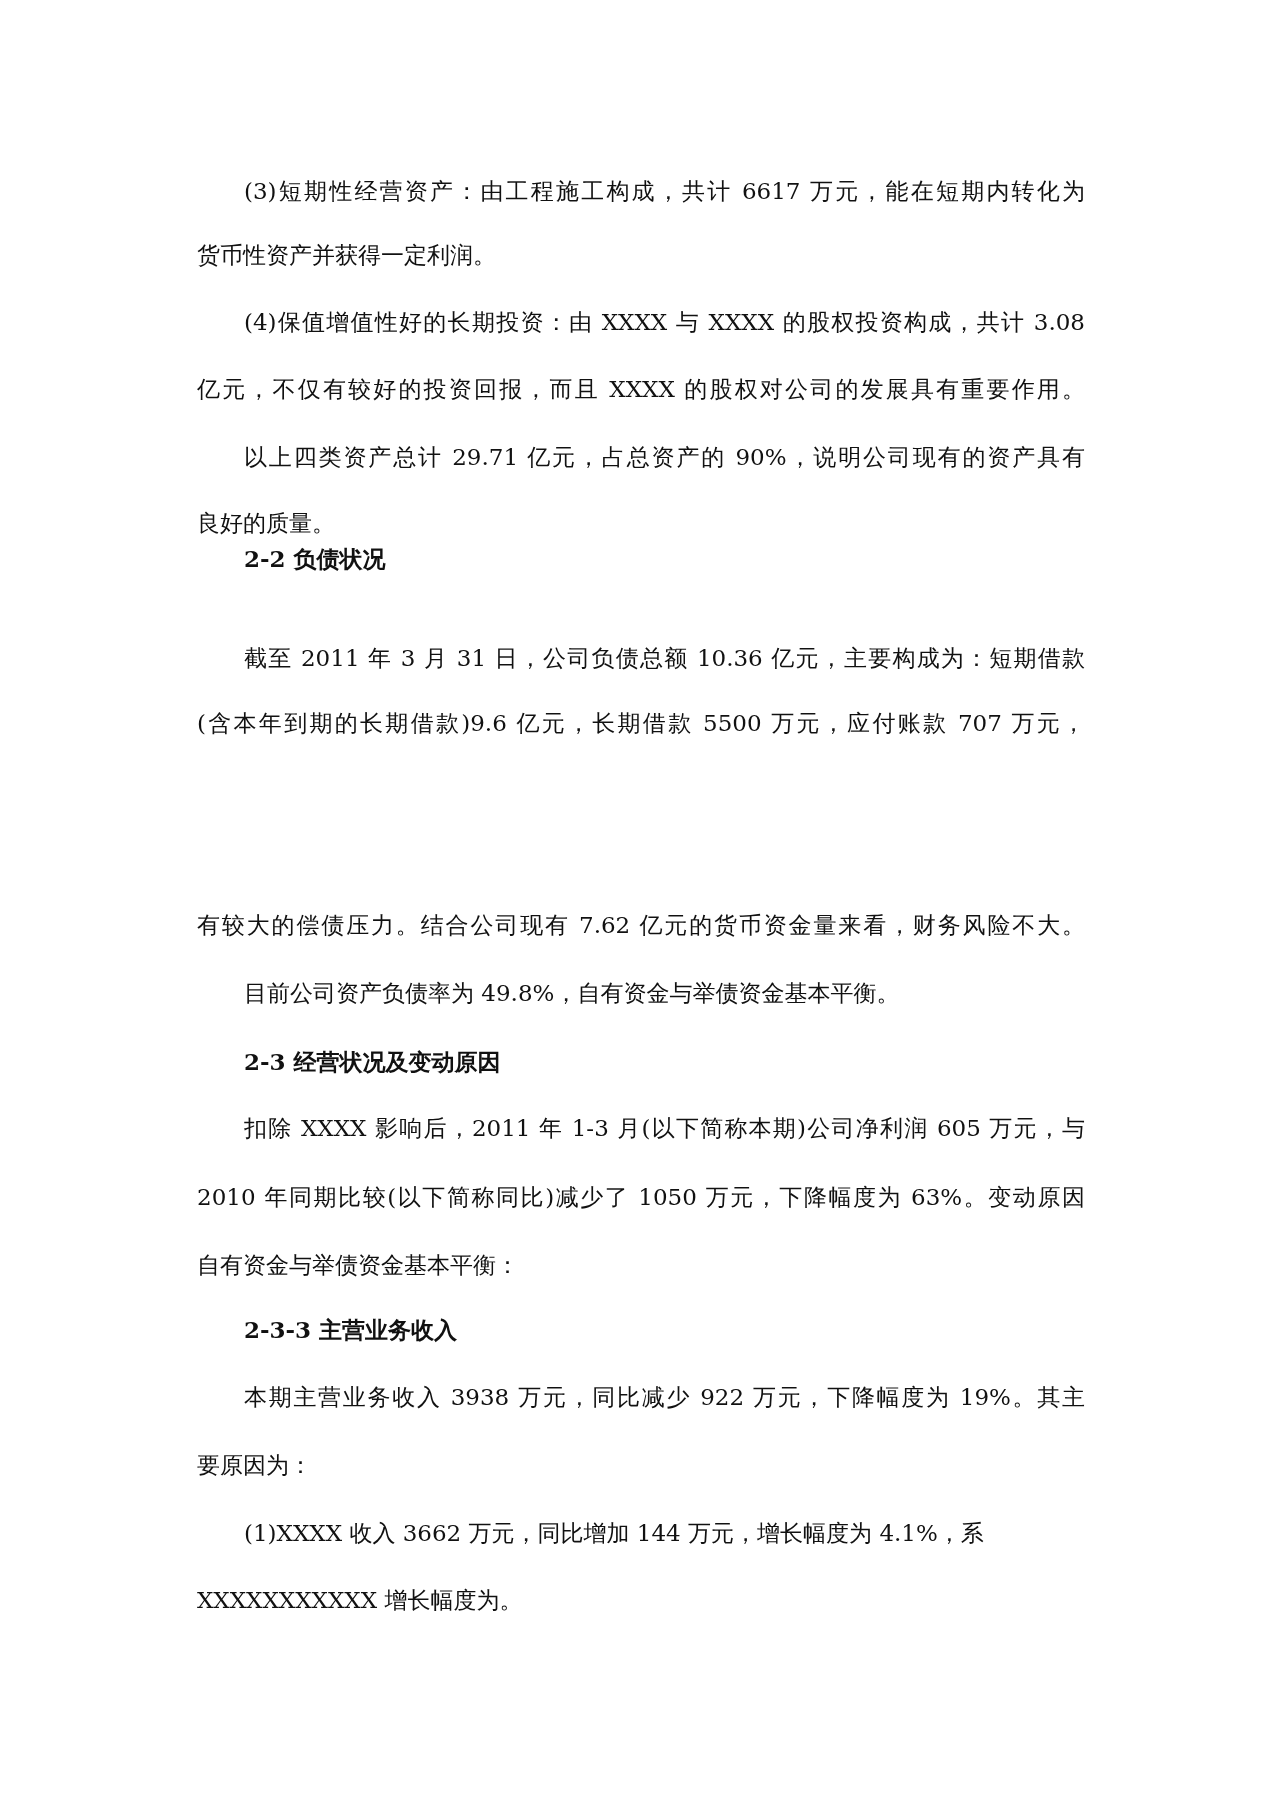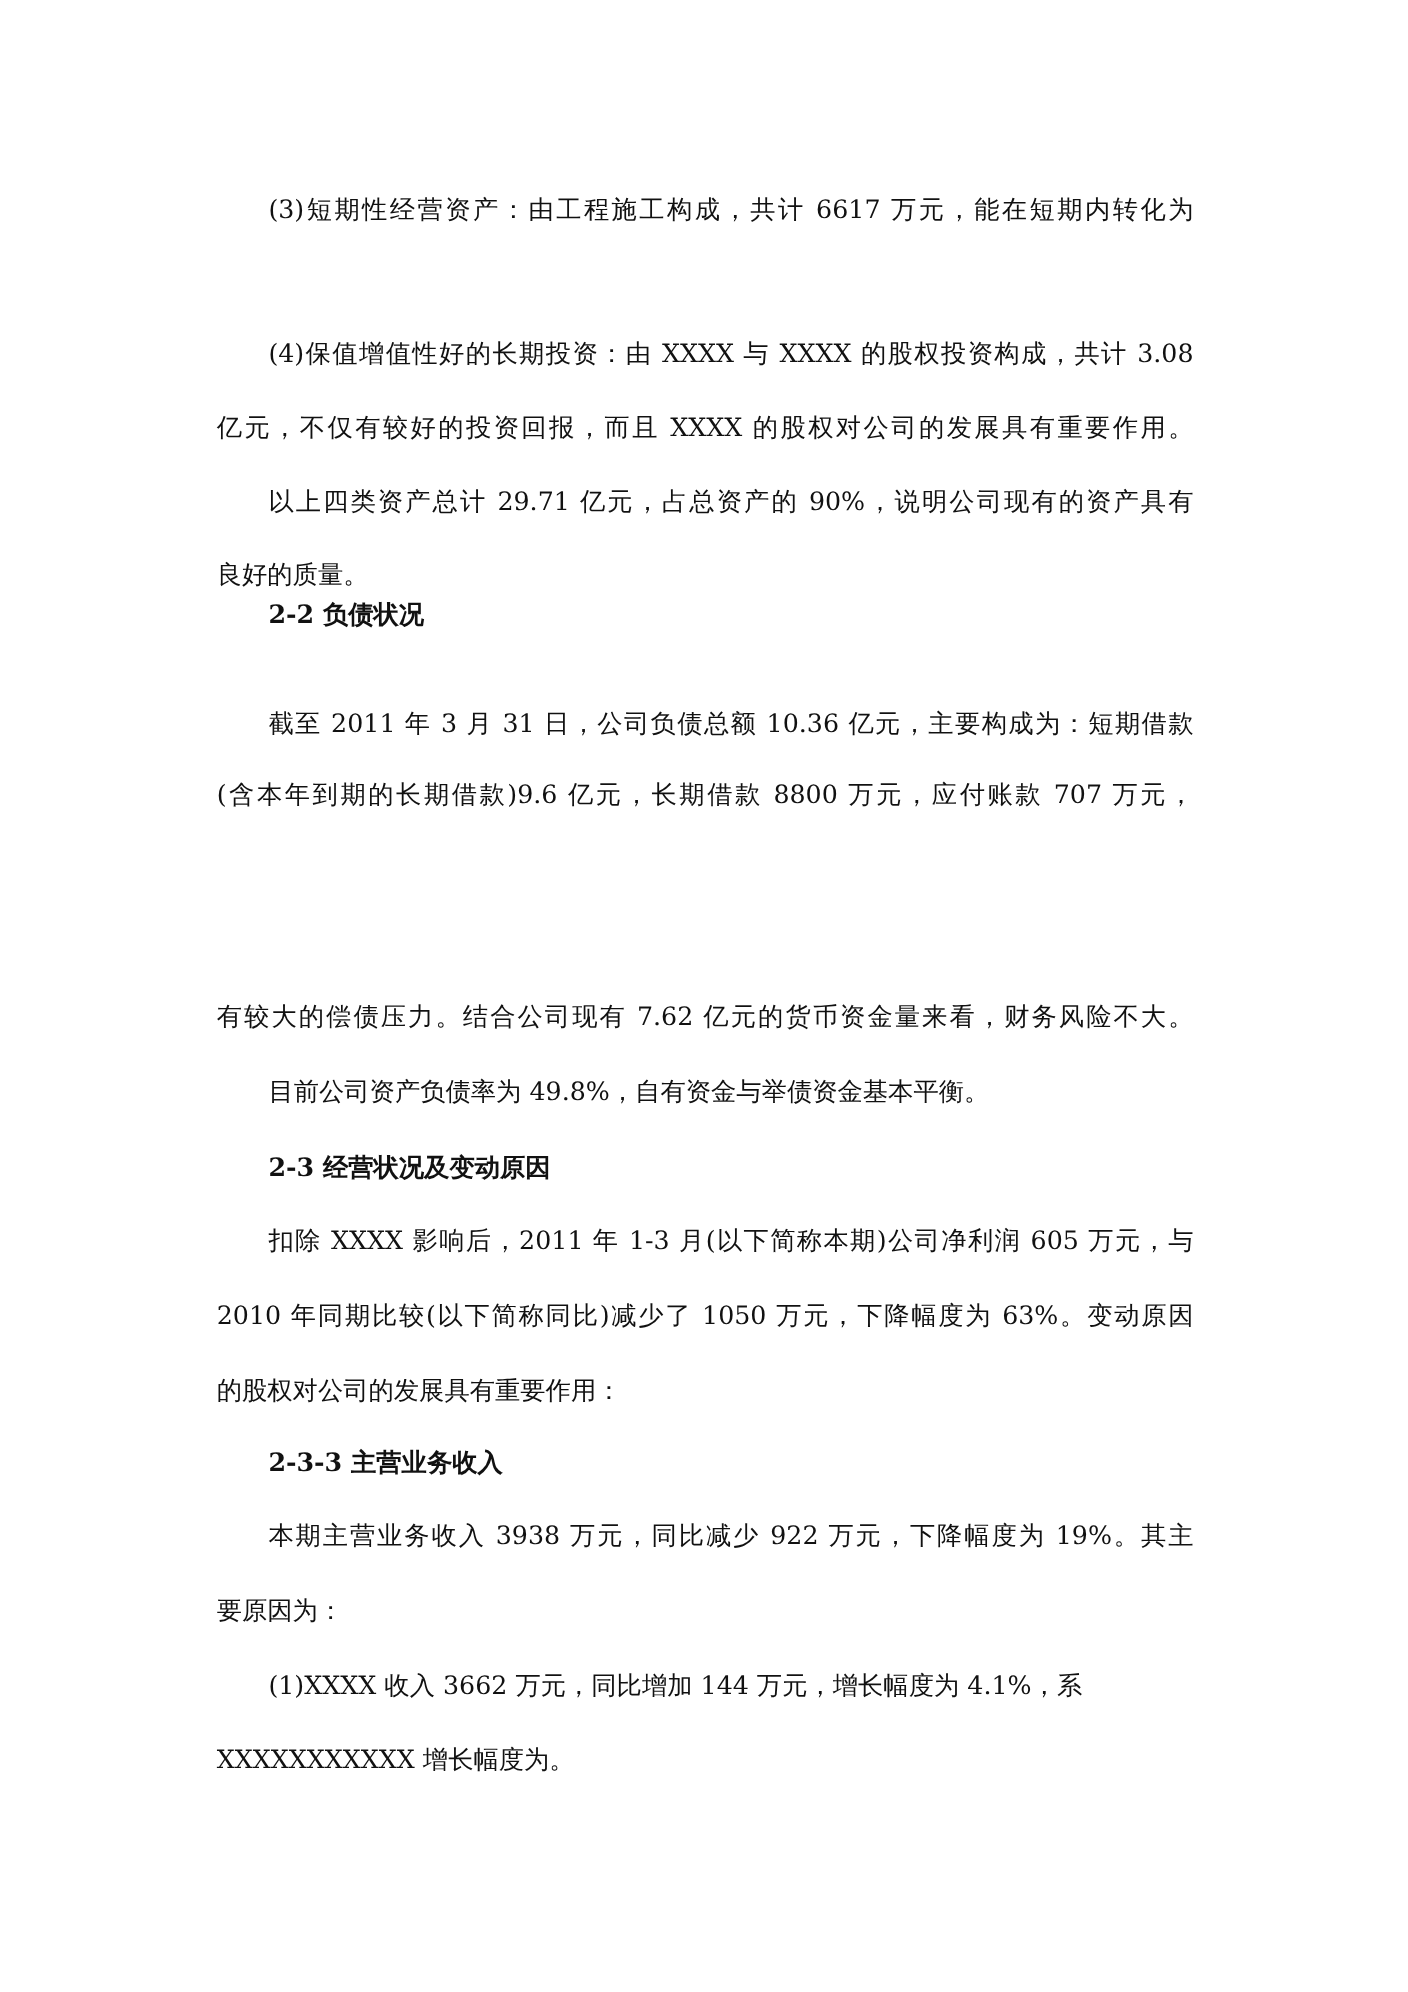--- a/index.html
+++ b/index.html
@@ -45,41 +45,42 @@
   .line.heading {
     font-weight: bold;
   }
 </style>
 </head>
 <body>
 
 <div class="page">
 
   <div class="line indent full" style="top:174px">(3)短期性经营资产：由工程施工构成，共计 6617 万元，能在短期内转化为</div>
+  <div class="line last" style="top:238px">货币性资产并获得一定利润。</div>
 
   <div class="line indent full" style="top:305px">(4)保值增值性好的长期投资：由 XXXX 与 XXXX 的股权投资构成，共计 3.08</div>
   <div class="line full" style="top:372px">亿元，不仅有较好的投资回报，而且 XXXX 的股权对公司的发展具有重要作用。</div>
 
   <div class="line indent full" style="top:440px">以上四类资产总计 29.71 亿元，占总资产的 90%，说明公司现有的资产具有</div>
   <div class="line last" style="top:506px">良好的质量。</div>
 
   <div class="line indent last heading" style="top:542px">2-2 负债状况</div>
 
   <div class="line indent full" style="top:641px">截至 2011 年 3 月 31 日，公司负债总额 10.36 亿元，主要构成为：短期借款</div>
-  <div class="line full" style="top:706px">(含本年到期的长期借款)9.6 亿元，长期借款 8800 万元，应付账款 707 万元，</div>
+  <div class="line full" style="top:706px">(含本年到期的长期借款)9.6 亿元，长期借款 5500 万元，应付账款 707 万元，</div>
 
   <div class="line full" style="top:908px">有较大的偿债压力。结合公司现有 7.62 亿元的货币资金量来看，财务风险不大。</div>
 
   <div class="line indent last" style="top:976px">目前公司资产负债率为 49.8%，自有资金与举债资金基本平衡。</div>
 
   <div class="line indent last heading" style="top:1045px">2-3 经营状况及变动原因</div>
 
   <div class="line indent full" style="top:1111px">扣除 XXXX 影响后，2011 年 1-3 月(以下简称本期)公司净利润 605 万元，与</div>
   <div class="line full" style="top:1180px">2010 年同期比较(以下简称同比)减少了 1050 万元，下降幅度为 63%。变动原因</div>
-  <div class="line last" style="top:1248px">的股权对公司的发展具有重要作用：</div>
+  <div class="line last" style="top:1248px">自有资金与举债资金基本平衡：</div>
 
   <div class="line indent last heading" style="top:1313px">2-3-3 主营业务收入</div>
 
   <div class="line indent full" style="top:1380px">本期主营业务收入 3938 万元，同比减少 922 万元，下降幅度为 19%。其主</div>
   <div class="line last" style="top:1448px">要原因为：</div>
 
   <div class="line indent last" style="top:1516px">(1)XXXX 收入 3662 万元，同比增加 144 万元，增长幅度为 4.1%，系</div>
   <div class="line last" style="top:1583px">XXXXXXXXXXX 增长幅度为。</div>
 
 </div>

